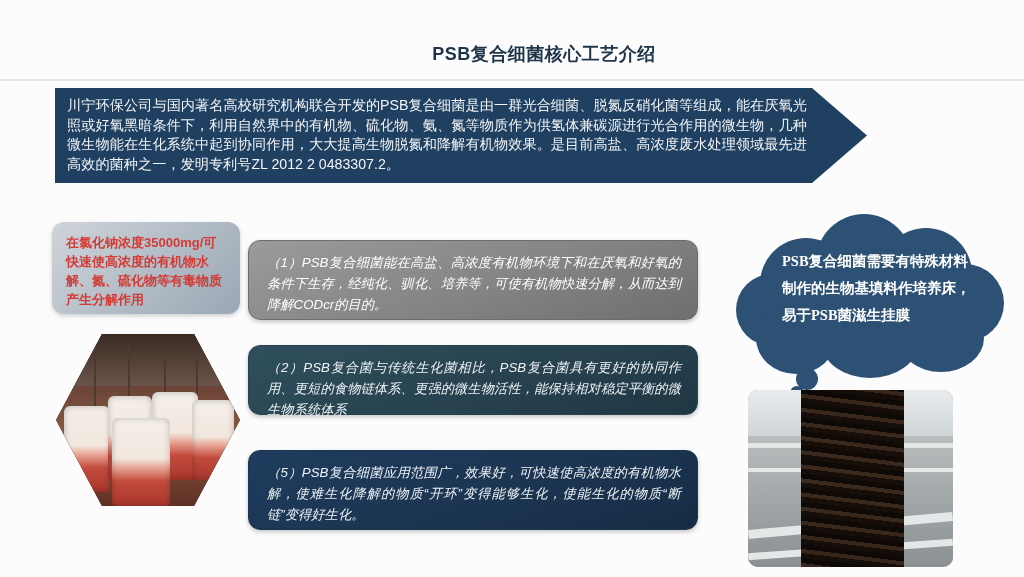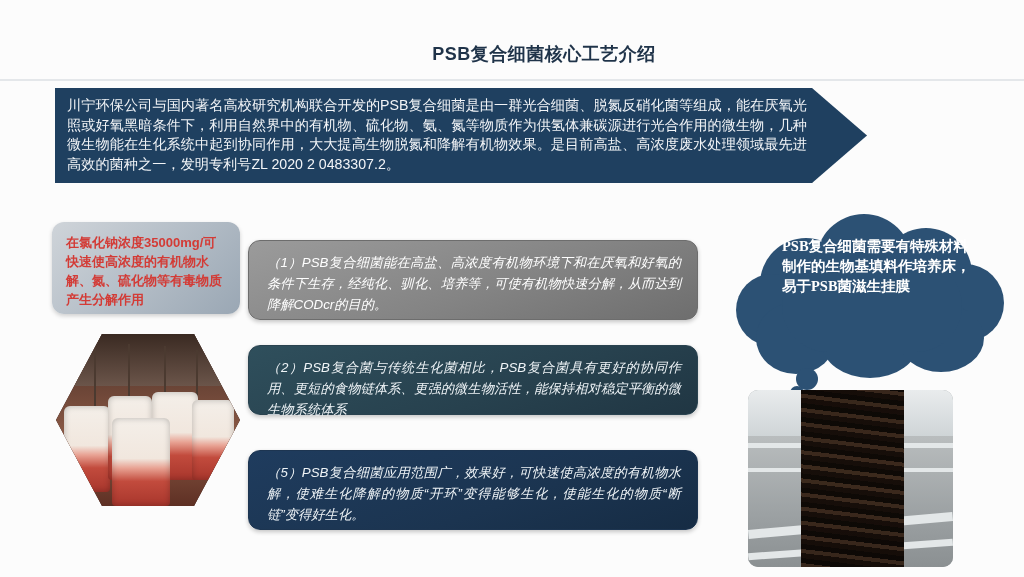--- a/index.html
+++ b/index.html
@@ -105,22 +105,22 @@
     border:1px solid #1d3551;}
   #box3 .ct{color:#eef3f6;}
 
   
   .cloud{position:absolute;left:730px;top:212px;width:286px;height:170px;}
   .cloud b{
     position:absolute;border-radius:50%;
     background:#2c5174;
   }
   .cloud-text{
-    position:absolute;left:52px;top:24px;width:190px;
-    color:#ffffff;font-size:14.5px;line-height:20px;font-weight:bold;
+    position:absolute;left:52px;top:36px;width:190px;
+    color:#ffffff;font-size:14.5px;line-height:27px;font-weight:bold;
     text-align:left;z-index:5;
     font-family:"Liberation Serif","DejaVu Serif",serif;
   }
   .tail1{position:absolute;left:796px;top:368px;width:22px;height:22px;border-radius:50%;background:#2c5174;}
   .tail2{position:absolute;left:790px;top:386px;width:14px;height:14px;border-radius:50%;background:#2c5174;}
 
   
   .photo-right{
     position:absolute;left:748px;top:390px;width:205px;height:177px;
     border-radius:10px;overflow:hidden;
@@ -141,21 +141,21 @@
 <body>
 
 <div class="slide">
 
   <div class="title">PSB复合细菌核心工艺介绍</div>
   <div class="title-rule"></div>
 
   <div class="banner-wrap">
     <div class="banner-shadow"></div>
     <div class="banner-shape"></div>
-    <div class="banner-text">川宁环保公司与国内著名高校研究机构联合开发的PSB复合细菌是由一群光合细菌、脱氮反硝化菌等组成，能在厌氧光照或好氧黑暗条件下，利用自然界中的有机物、硫化物、氨、氮等物质作为供氢体兼碳源进行光合作用的微生物，几种微生物能在生化系统中起到协同作用，大大提高生物脱氮和降解有机物效果。是目前高盐、高浓度废水处理领域最先进高效的菌种之一，发明专利号ZL 2020 2 0483307.2。</div>
+    <div class="banner-text">川宁环保公司与国内著名高校研究机构联合开发的PSB复合细菌是由一群光合细菌、脱氮反硝化菌等组成，能在厌氧光照或好氧黑暗条件下，利用自然界中的有机物、硫化物、氨、氮等物质作为供氢体兼碳源进行光合作用的微生物，几种微生物能在生化系统中起到协同作用，大大提高生物脱氮和降解有机物效果。是目前高盐、高浓度废水处理领域最先进高效的菌种之一，发明专利号ZL 2012 2 0483307.2。</div>
   </div>
 
   <div class="saltbox">
     <div class="saltbox-text">在氯化钠浓度35000mg/可快速使高浓度的有机物水解、氮、硫化物等有毒物质产生分解作用</div>
   </div>
 
   <div class="photo-hex">
     <div class="hex-inner">
       <div class="hex-bg"></div>
       <div class="hex-ceiling"></div>

